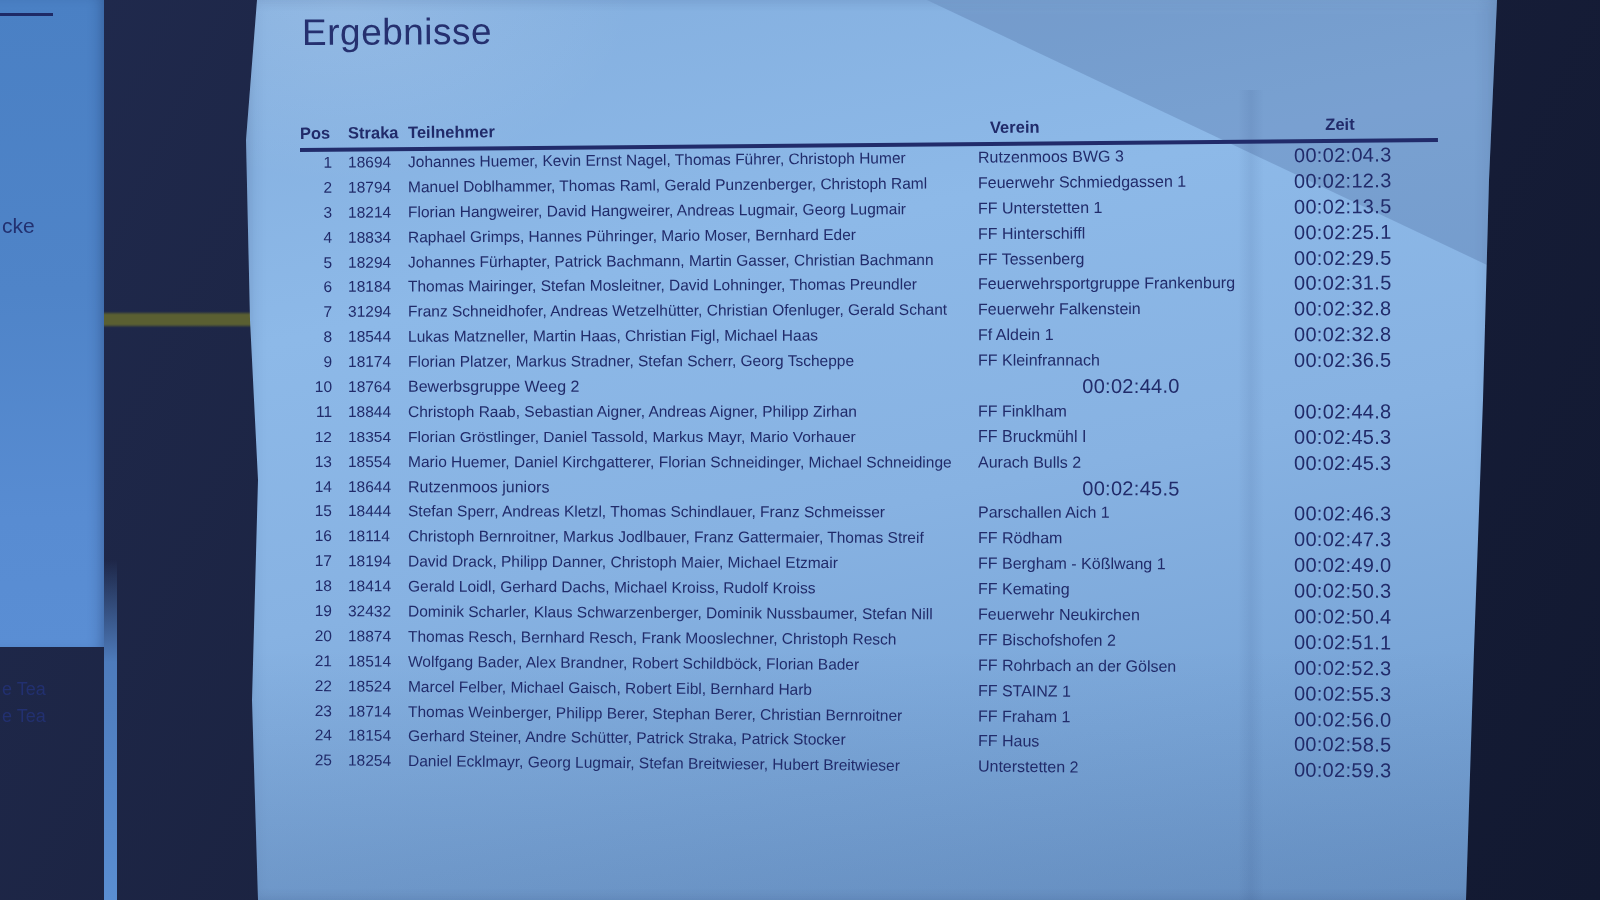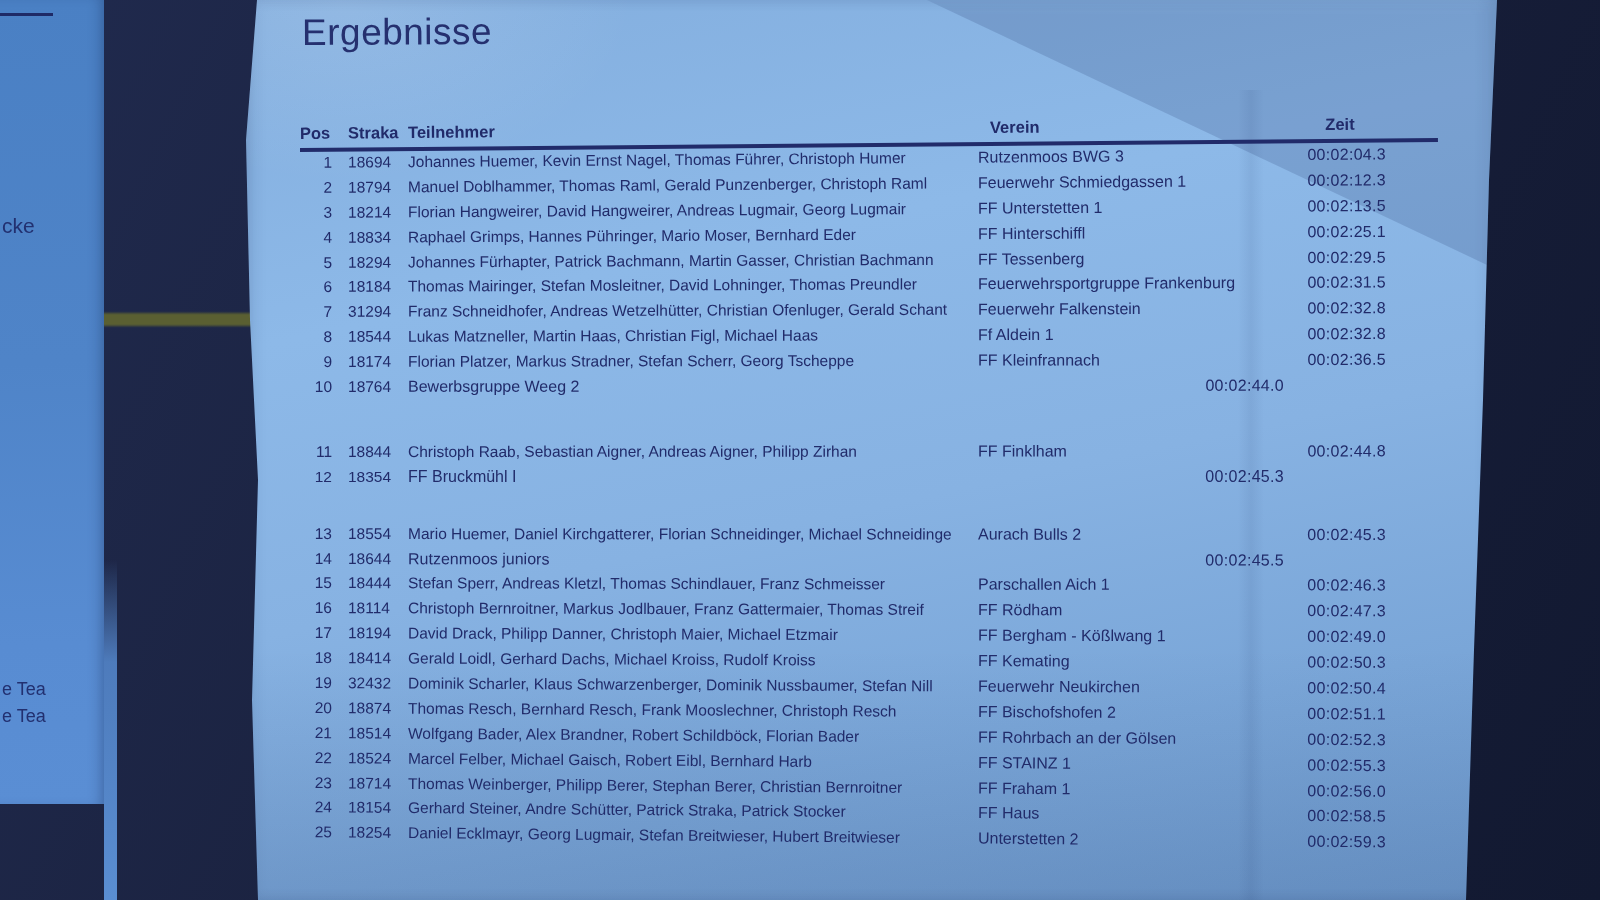--- a/index.html
+++ b/index.html
@@ -4,21 +4,21 @@
 <style>
   html,body{margin:0;padding:0;}
   body{
     width:1600px;height:900px;overflow:hidden;
     font-family:"Liberation Sans", sans-serif;
     background:linear-gradient(115deg,#202a4e 0%,#1b2341 35%,#161d38 70%,#121931 100%);
     position:relative;
   }
   
   .left-sheet{
-    position:absolute;left:0;top:0;width:104px;height:804px;
+    position:absolute;left:0;top:0;width:104px;height:647px;
     background:linear-gradient(178deg,#4a80c4 0%,#4f84c8 45%,#588cd2 80%,#5a8ed4 100%);
     box-shadow:inset -10px 0 14px -8px rgba(15,30,70,.35);
     z-index:2;
   }
   .left-sheet .top-rule{
     position:absolute;left:0;top:13px;width:53px;height:3px;background:#1e2a66;
   }
   .frag{position:absolute;left:2px;color:#223070;white-space:nowrap;}
   .frag-cke{top:214px;font-size:21px;}
   .frag-tea1{top:679px;font-size:18px;}
@@ -82,21 +82,21 @@
   .row{
     display:grid;grid-template-columns:38px 50px 560px 306px 92px;column-gap:10px;
     height:24.9px;align-items:center;white-space:nowrap;
     font-size:15.5px;color:#212b6a;
     transform-origin:0 50%;
   }
   .row .c-pos{text-align:right;padding-right:6px;}
   .row .c-staffel{}
   .row .c-teilnehmer{overflow:visible;}
   .row .c-verein{font-size:16px;}
-  .row .c-zeit{text-align:right;font-size:16px;letter-spacing:.3px;}
+  .row .c-zeit{text-align:center;font-size:20px;letter-spacing:.3px;}
 </style>
 </head>
 <body>
 
 <div class="left-sheet">
   <div class="top-rule"></div>
   <div class="frag frag-cke">cke</div>
   <div class="frag frag-tea1">e Tea</div>
   <div class="frag frag-tea2">e Tea</div>
 </div>
@@ -184,34 +184,35 @@
     <div class="c-teilnehmer">Florian Platzer, Markus Stradner, Stefan Scherr, Georg Tscheppe</div>
     <div class="c-verein">FF Kleinfrannach</div>
     <div class="c-zeit">00:02:36.5</div>
   </div>
       <div class="row" style="transform: rotate(-0.075deg);">
     <div class="c-pos">10</div>
     <div class="c-staffel">18764</div>
     <div class="c-verein">Bewerbsgruppe Weeg 2</div>
     <div class="c-zeit">00:02:44.0</div>
   </div>
-      <div class="row" style="transform: rotate(-0.0333333deg); margin-top: 40px;">
+      <div class="row" style="transform: rotate(-0.0333333deg);">
     <div class="c-pos">11</div>
     <div class="c-staffel">18844</div>
     <div class="c-teilnehmer">Christoph Raab, Sebastian Aigner, Andreas Aigner, Philipp Zirhan</div>
     <div class="c-verein">FF Finklham</div>
     <div class="c-zeit">00:02:44.8</div>
   </div>
       <div class="row" style="transform: rotate(0.0083333deg);">
     <div class="c-pos">12</div>
     <div class="c-staffel">18354</div>
+    <div class="c-teilnehmer">Florian Gröstlinger, Daniel Tassold, Markus Mayr, Mario Vorhauer</div>
     <div class="c-verein">FF Bruckmühl I</div>
     <div class="c-zeit">00:02:45.3</div>
   </div>
-      <div class="row" style="transform: rotate(0.0499999deg); margin-top: 32px;">
+      <div class="row" style="transform: rotate(0.0499999deg);">
     <div class="c-pos">13</div>
     <div class="c-staffel">18554</div>
     <div class="c-teilnehmer">Mario Huemer, Daniel Kirchgatterer, Florian Schneidinger, Michael Schneidinge</div>
     <div class="c-verein">Aurach Bulls 2</div>
     <div class="c-zeit">00:02:45.3</div>
   </div>
       <div class="row" style="transform: rotate(0.0916666deg);">
     <div class="c-pos">14</div>
     <div class="c-staffel">18644</div>
     <div class="c-verein">Rutzenmoos juniors</div>

